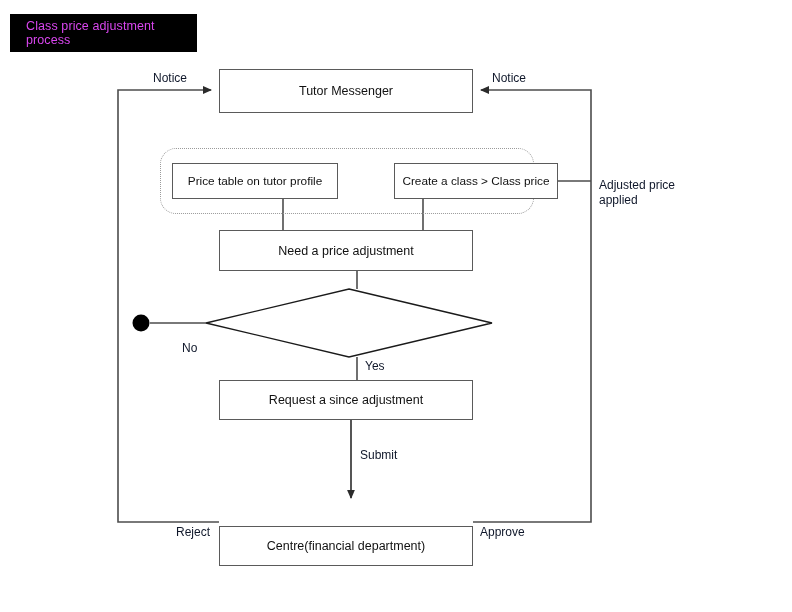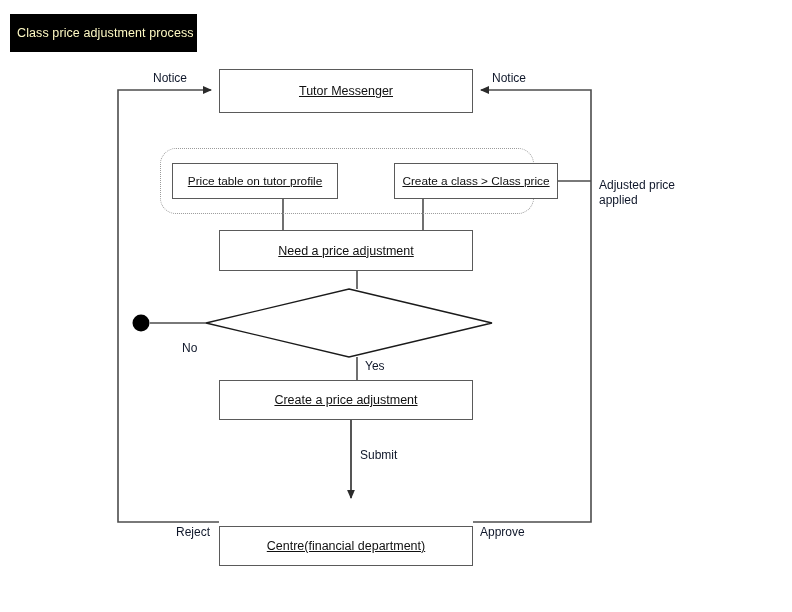--- a/index.html
+++ b/index.html
@@ -24,43 +24,42 @@
   }
 
   
   .title-banner {
     position: absolute;
     left: 10px;
     top: 14px;
     width: 187px;
     height: 38px;
     background: #000000;
-    color: #fef9c3;
+    color: #d946ef;
     font-size: 12.5px;
     display: flex;
     align-items: center;
-    padding-left: 7px;
+    padding-left: 16px;
     box-sizing: border-box;
     letter-spacing: 0.1px;
   }
 
   
   .node-box {
     position: absolute;
     background: #ffffff;
     border: 1.6px solid #5a5a5a;
     display: flex;
     align-items: center;
     justify-content: center;
     font-size: 12.5px;
     color: #111111;
     box-sizing: border-box;
     text-align: center;
     z-index: 3;
-    text-decoration: underline;
   }
   .node-box.thin {
     border: 1.4px solid #5a5a5a;
     font-size: 11.8px;
   }
 
   #box-tutor-messenger { left: 219px; top: 69px;  width: 254px; height: 44px; }
   #box-price-table     { left: 172px; top: 163px; width: 166px; height: 36px; }
   #box-create-class    { left: 354px; top: 163px; width: 164px; height: 36px; margin-left: 40px; }
   #box-need-adjust     { left: 219px; top: 230px; width: 254px; height: 41px; }
@@ -158,21 +157,21 @@
   <div class="dotted-group"></div>
 
   <div class="node-box" id="box-tutor-messenger">Tutor Messenger</div>
 
   <div class="node-box thin" id="box-price-table">Price table on tutor profile</div>
 
   <div class="node-box thin" id="box-create-class">Create a class &gt; Class price</div>
 
   <div class="node-box" id="box-need-adjust">Need a price adjustment</div>
 
-  <div class="node-box" id="box-request-adjust">Create a price adjustment</div>
+  <div class="node-box" id="box-request-adjust">Request a since adjustment</div>
 
   <div class="node-box" id="box-centre">Centre(financial department)</div>
 
   <div class="diamond-label">
   </div>
 
   <div class="edge-label" id="lbl-notice-left">Notice</div>
 
   <div class="edge-label" id="lbl-notice-right">Notice</div>
 

